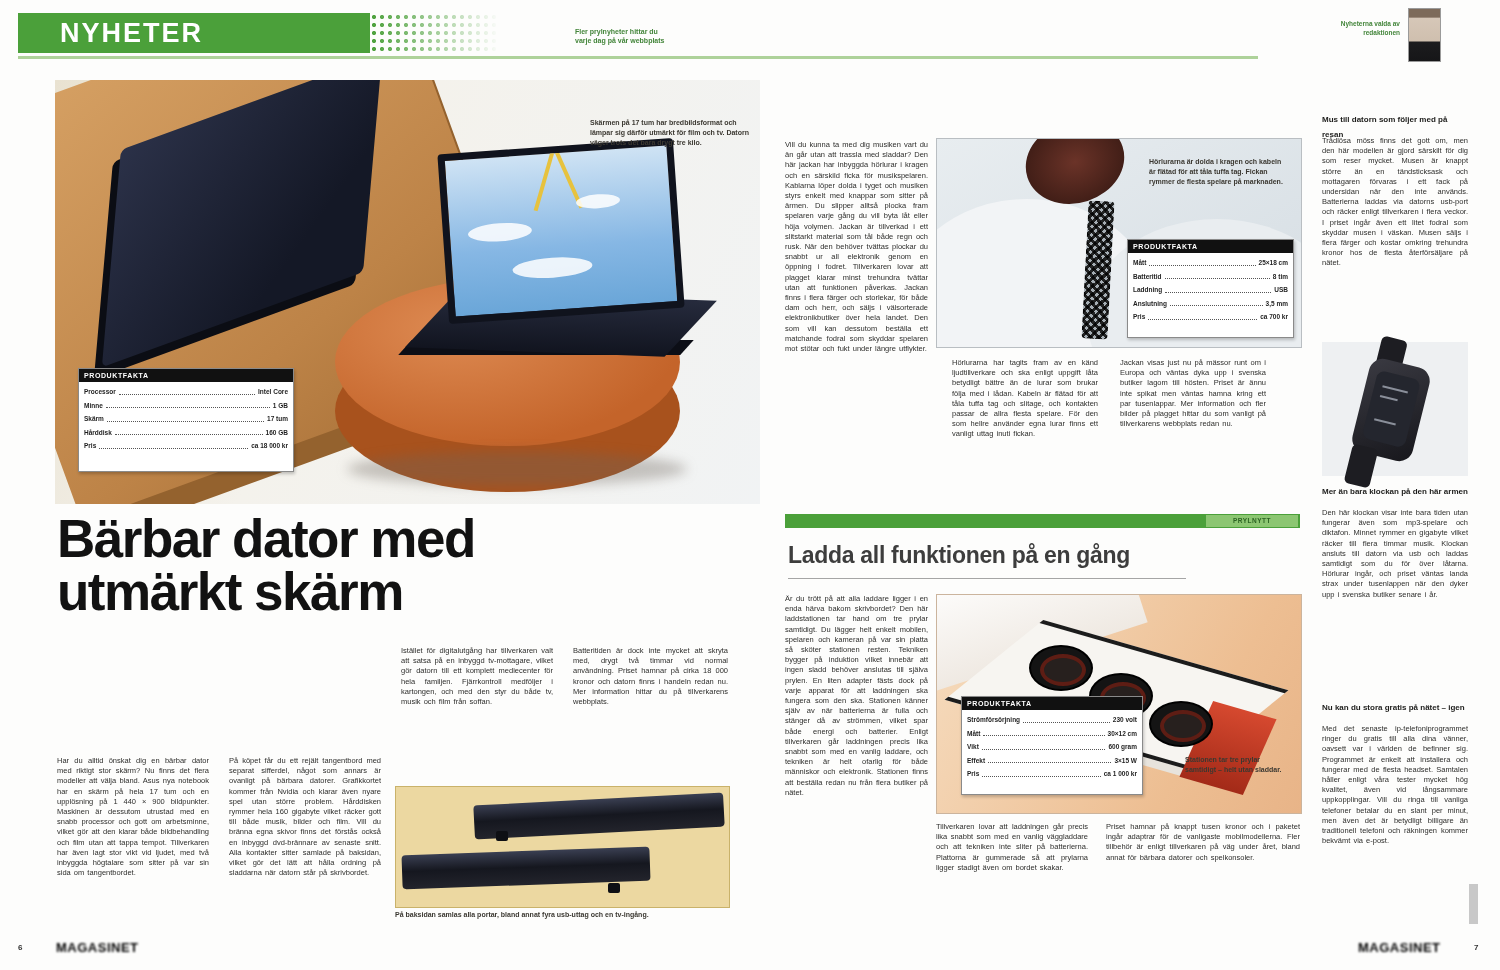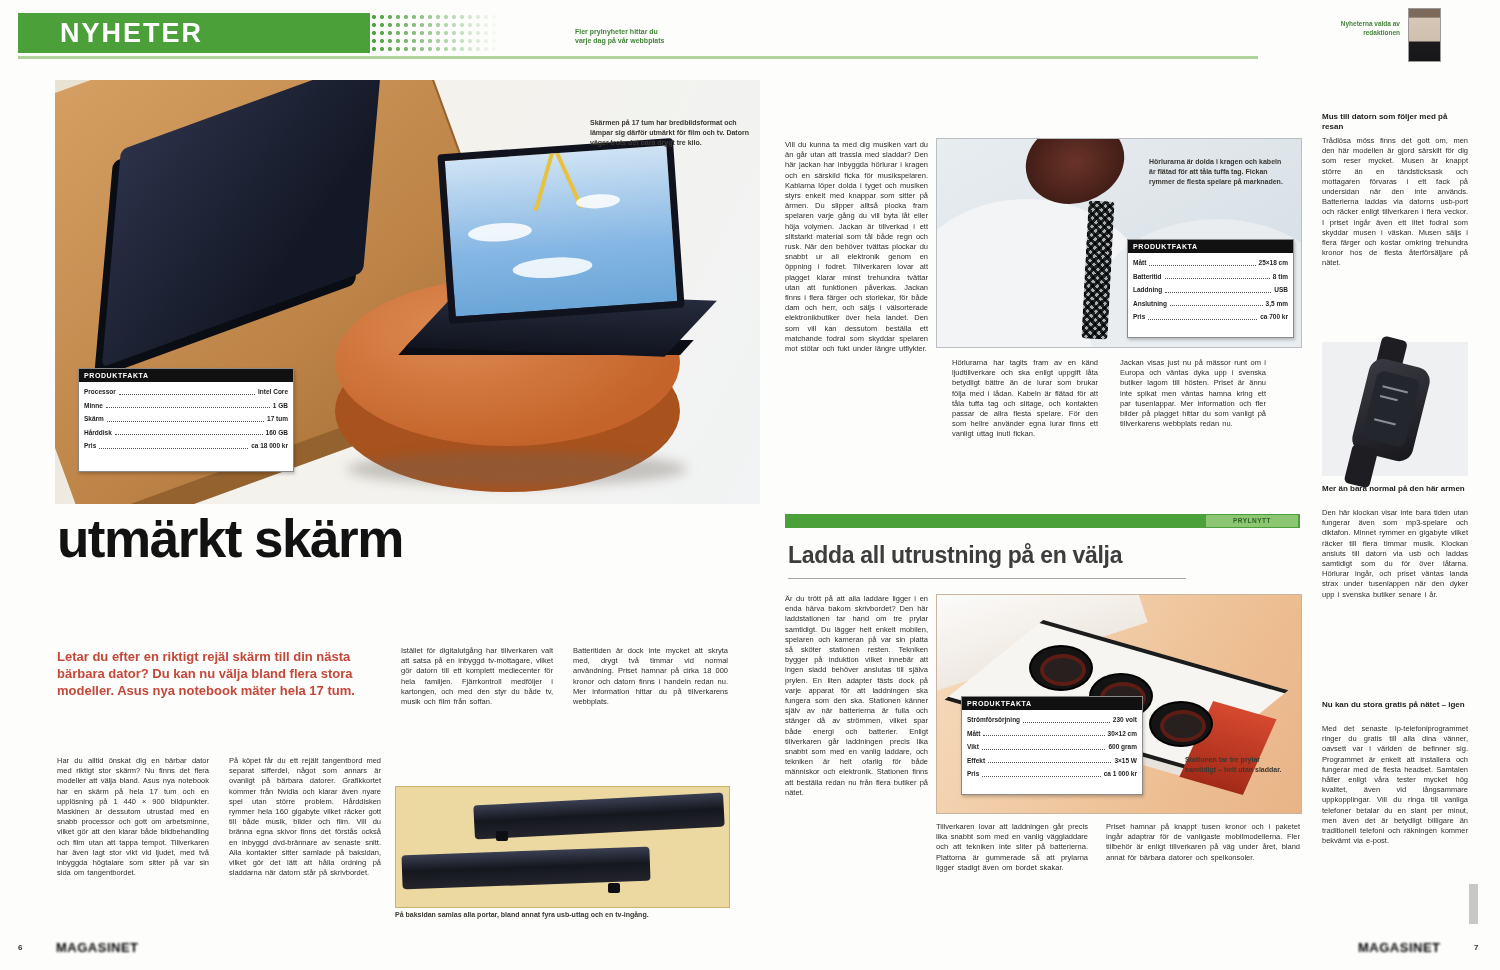--- a/index.html
+++ b/index.html
@@ -109,21 +109,21 @@
       background:#f7f5f1;border-top:4px solid #1c1c1c;border-bottom:4px solid #1c1c1c;}
   .station-side{left:46px;top:120px;width:255px;height:40px;transform:rotate(16deg) skewX(-35deg);
       background:#e7e3dc;}
   .redcap{left:258px;top:112px;width:66px;height:82px;transform:rotate(16deg) skewX(-8deg);
       background:linear-gradient(#d6492f,#a32a18);}
   .puck{width:60px;height:42px;border-radius:50%;background:#141414;border:2px solid #000;}
   .puck-in{position:absolute;left:9px;top:7px;width:38px;height:24px;border-radius:50%;
       background:#27201e;border:4px solid #5e1d14;}
 
   
-  .sb-h{font-size:8px;line-height:10px;font-weight:bold;color:#1d1d1b;filter:blur(.5px);}
+  .sb-h{font-size:8px;line-height:15px;font-weight:bold;color:#1d1d1b;filter:blur(.5px);}
   .watchbox{left:1322px;top:342px;width:146px;height:134px;background:#eef0f2;}
   .band{background:#1d1d22;border-radius:5px;}
   .watch-body{left:38px;top:20px;width:62px;height:96px;transform:rotate(14deg);
       border-radius:14px;background:linear-gradient(145deg,#3a3a42,#17171c);}
   .watch-screen{position:absolute;left:9px;top:12px;width:44px;height:70px;border-radius:8px;
       background:#24262e;}
   .wline{position:absolute;background:#8a8f9a;height:2px;}
   .edge-mark{left:1469px;top:884px;width:9px;height:40px;background:#c8c8c8;}
 
   .footer-num{font-size:8px;color:#333;font-weight:bold;}
@@ -189,23 +189,23 @@
         </div>
       <div class="spec-row">
           <span class="sl">Pris</span>
           <span class="dots"></span>
           <span class="sv">ca 18 000 kr</span>
         </div>
     </div>
   </div>
 
   <div class="abs h1">
+    <div>Bärbar dator med</div>
     <div>utmärkt skärm</div>
   </div>
-  <div class="abs lead">Letar du efter en riktigt rejäl skärm till din nästa bärbara dator? Du kan nu välja bland flera stora modeller. Asus nya notebook mäter hela 17 tum.</div>
 
   <div class="abs body-col" style="left:57px;top:756px;width:152px;height:180px;">Har du alltid önskat dig en bärbar dator med riktigt stor skärm? Nu finns det flera modeller att välja bland. Asus nya notebook har en skärm på hela 17 tum och en upplösning på 1 440 × 900 bildpunkter. Maskinen är dessutom utrustad med en snabb processor och gott om arbetsminne, vilket gör att den klarar både bildbehandling och film utan att tappa tempot. Tillverkaren har även lagt stor vikt vid ljudet, med två inbyggda högtalare som sitter på var sin sida om tangentbordet.</div>
   <div class="abs body-col" style="left:229px;top:756px;width:152px;height:180px;">På köpet får du ett rejält tangentbord med separat sifferdel, något som annars är ovanligt på bärbara datorer. Grafikkortet kommer från Nvidia och klarar även nyare spel utan större problem. Hårddisken rymmer hela 160 gigabyte vilket räcker gott till både musik, bilder och film. Vill du bränna egna skivor finns det förstås också en inbyggd dvd-brännare av senaste snitt. Alla kontakter sitter samlade på baksidan, vilket gör det lätt att hålla ordning på sladdarna när datorn står på skrivbordet.</div>
   <div class="abs body-col" style="left:401px;top:646px;width:152px;height:110px;">Istället för digitalutgång har tillverkaren valt att satsa på en inbyggd tv-mottagare, vilket gör datorn till ett komplett mediecenter för hela familjen. Fjärrkontroll medföljer i kartongen, och med den styr du både tv, musik och film från soffan.</div>
   <div class="abs body-col" style="left:573px;top:646px;width:155px;height:110px;">Batteritiden är dock inte mycket att skryta med, drygt två timmar vid normal användning. Priset hamnar på cirka 18 000 kronor och datorn finns i handeln redan nu. Mer information hittar du på tillverkarens webbplats.</div>
 
   <div class="abs inset">
     <div class="abs port-bar" style="left:78px;top:12px;width:250px;height:34px;transform:rotate(-3deg);"></div>
     <div class="abs nub" style="left:100px;top:44px;width:12px;height:10px;"></div>
     <div class="abs port-bar" style="left:6px;top:64px;width:248px;height:34px;transform:rotate(-2deg);"></div>
@@ -250,21 +250,21 @@
         </div>
     </div>
   </div>
 
   <div class="abs body-col" style="left:952px;top:358px;width:146px;height:146px;">Hörlurarna har tagits fram av en känd ljudtillverkare och ska enligt uppgift låta betydligt bättre än de lurar som brukar följa med i lådan. Kabeln är flätad för att tåla tuffa tag och slitage, och kontakten passar de allra flesta spelare. För den som hellre använder egna lurar finns ett vanligt uttag inuti fickan.</div>
   <div class="abs body-col" style="left:1120px;top:358px;width:146px;height:146px;">Jackan visas just nu på mässor runt om i Europa och väntas dyka upp i svenska butiker lagom till hösten. Priset är ännu inte spikat men väntas hamna kring ett par tusenlappar. Mer information och fler bilder på plagget hittar du som vanligt på tillverkarens webbplats redan nu.</div>
 
   <div class="abs divider"></div>
   <div class="abs divider-tag">PRYLNYTT</div>
 
-  <div class="abs h2g" style="left:788px;top:542px;width:480px;">Ladda all utrustning på en välja</div>
+  <div class="abs h2g" style="left:788px;top:542px;width:480px;">Ladda all funktionen på en gång</div>
   <div class="abs gray-line"></div>
   <div class="abs body-col" style="left:785px;top:594px;width:143px;height:340px;">Är du trött på att alla laddare ligger i en enda härva bakom skrivbordet? Den här laddstationen tar hand om tre prylar samtidigt. Du lägger helt enkelt mobilen, spelaren och kameran på var sin platta så sköter stationen resten. Tekniken bygger på induktion vilket innebär att ingen sladd behöver anslutas till själva prylen. En liten adapter fästs dock på varje apparat för att laddningen ska fungera som den ska. Stationen känner själv av när batterierna är fulla och stänger då av strömmen, vilket spar både energi och batterier. Enligt tillverkaren går laddningen precis lika snabbt som med en vanlig laddare, och tekniken är helt ofarlig för både människor och elektronik. Stationen finns att beställa redan nu från flera butiker på nätet.</div>
 
   <div class="abs chargerimg">
     <div class="abs table-edge"></div>
     <div class="abs station-side"></div>
     <div class="abs station"></div>
     <div class="abs redcap"></div>
     <div class="abs puck" style="left:92px;top:50px;">
         <div class="puck-in"></div>
@@ -317,21 +317,21 @@
     <div class="abs watch-body">
       <div class="watch-screen">
         <div class="wline" style="left:8px;top:14px;width:26px;"></div>
         <div class="wline" style="left:8px;top:24px;width:18px;"></div>
         <div class="wline" style="left:8px;top:48px;width:22px;"></div>
       </div>
     </div>
     <div class="abs band" style="left:26px;top:104px;width:26px;height:40px;transform:rotate(14deg);"></div>
   </div>
 
-  <div class="abs sb-h" style="left:1322px;top:484px;width:146px;">Mer än bara normal på den här armen</div>
+  <div class="abs sb-h" style="left:1322px;top:484px;width:146px;">Mer än bara klockan på den här armen</div>
   <div class="abs body-col" style="left:1322px;top:508px;width:146px;height:140px;">Den här klockan visar inte bara tiden utan fungerar även som mp3-spelare och diktafon. Minnet rymmer en gigabyte vilket räcker till flera timmar musik. Klockan ansluts till datorn via usb och laddas samtidigt som du för över låtarna. Hörlurar ingår, och priset väntas landa strax under tusenlappen när den dyker upp i svenska butiker senare i år.</div>
 
   <div class="abs sb-h" style="left:1322px;top:700px;width:146px;">Nu kan du stora gratis på nätet – igen</div>
   <div class="abs body-col" style="left:1322px;top:724px;width:146px;height:208px;">Med det senaste ip-telefoniprogrammet ringer du gratis till alla dina vänner, oavsett var i världen de befinner sig. Programmet är enkelt att installera och fungerar med de flesta headset. Samtalen håller enligt våra tester mycket hög kvalitet, även vid långsammare uppkopplingar. Vill du ringa till vanliga telefoner betalar du en slant per minut, men även det är betydligt billigare än traditionell telefoni och räkningen kommer bekvämt via e-post.</div>
 
   <div class="abs edge-mark"></div>
 
   <div class="abs footer-num" style="left:18px;top:943px;">6</div>
   <div class="abs footer-logo" style="left:56px;top:940px;">MAGASINET</div>
   <div class="abs footer-logo" style="left:1358px;top:940px;">MAGASINET</div>

